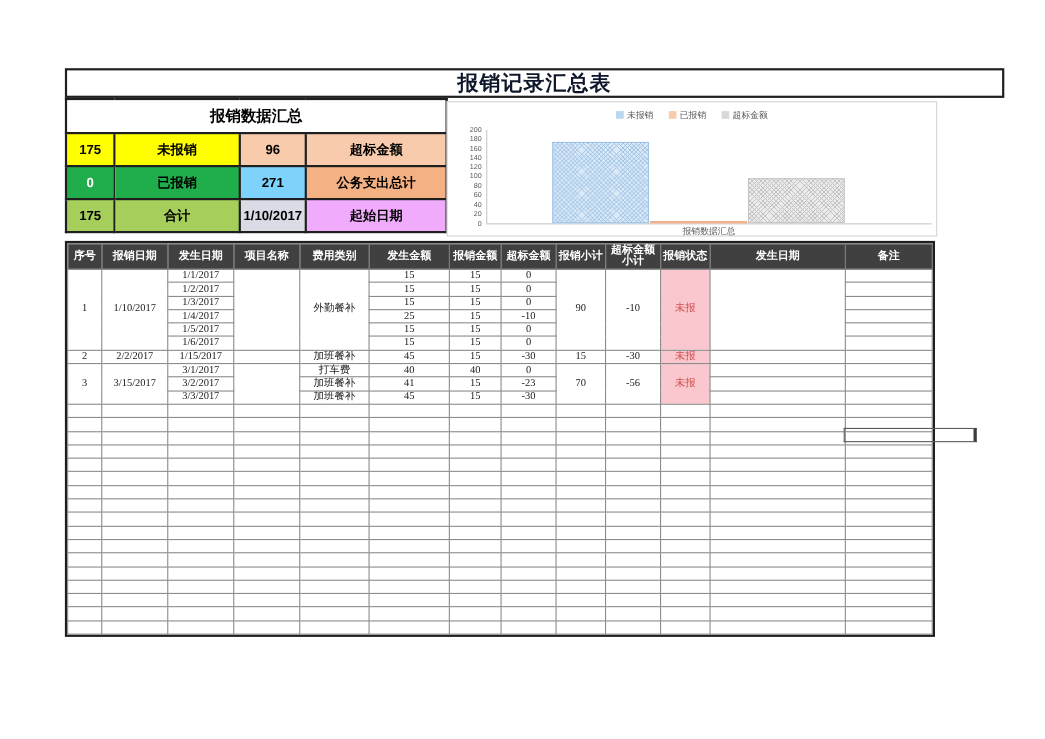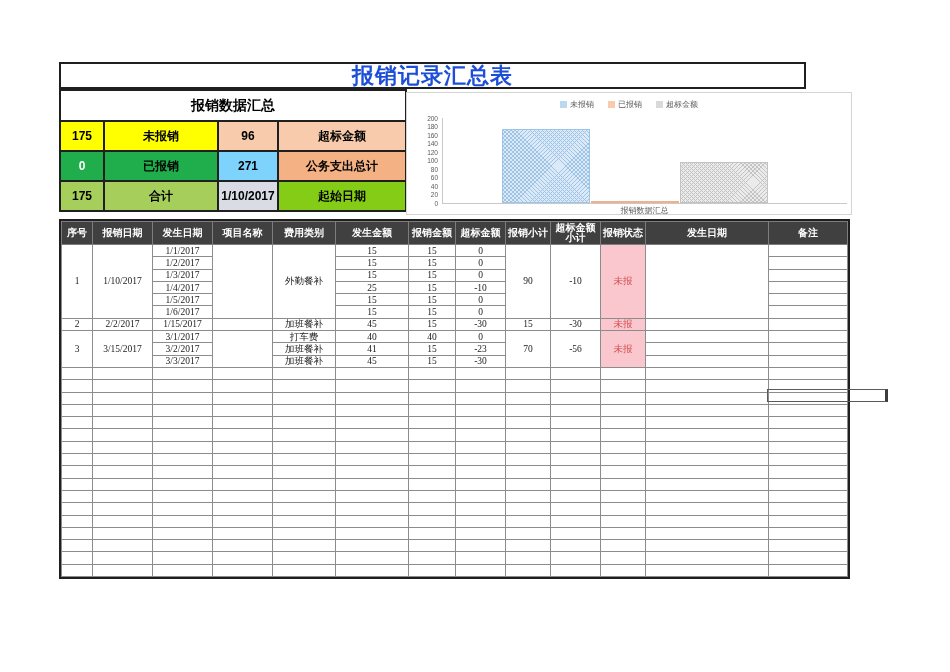--- a/index.html
+++ b/index.html
@@ -1,23 +1,23 @@
 <!DOCTYPE html>
 <html><head>
 <meta charset="utf-8">
 <style>
   html,body{margin:0;padding:0;}
   body{width:950px;height:672px;background:#ffffff;position:relative;overflow:hidden;
        font-family:"Liberation Sans",sans-serif;}
   .abs{position:absolute;}
 
   
-  #title-cell{left:59px;top:62px;width:747px;height:27px;border:2px solid #1f1f1f;
+  #title-cell{left:59px;top:62px;width:854px;height:27px;border:2px solid #1f1f1f;
     box-sizing:border-box;display:flex;align-items:center;justify-content:center;
-    font-weight:bold;font-size:22px;color:#1d4ed8;letter-spacing:1px;}
+    font-weight:bold;font-size:19px;color:#0f172a;letter-spacing:1px;}
 
   
   #summary{left:59px;top:89px;}
   #summary table{border-collapse:collapse;table-layout:fixed;}
   #summary td{border:2px solid #1f1f1f;text-align:center;vertical-align:middle;
     font-weight:bold;box-sizing:border-box;padding:0;overflow:hidden;white-space:nowrap;}
   #summary .sum-header{font-size:14px;height:31px;background:#fff;}
   #summary .sum-row td{height:30px;font-size:12px;}
 
   
@@ -75,21 +75,21 @@
         <tr class="sum-row">
           <td style="background: rgb(31, 174, 75); color: rgb(255, 255, 255);">0</td>
           <td style="background: rgb(31, 174, 75); color: rgb(0, 0, 0);">已报销</td>
           <td style="background: #7dd3fc; color: rgb(0, 0, 0);">271</td>
           <td style="background: rgb(244, 177, 131); color: rgb(0, 0, 0);">公务支出总计</td>
         </tr>
         <tr class="sum-row">
           <td style="background: rgb(166, 206, 90); color: rgb(0, 0, 0);">175</td>
           <td style="background: rgb(166, 206, 90); color: rgb(0, 0, 0); text-align: center;">合计</td>
           <td style="background: rgb(217, 220, 228); color: rgb(0, 0, 0);">1/10/2017</td>
-          <td style="background: #84cc16; color: rgb(0, 0, 0); margin-top: 48px;">起始日期</td>
+          <td style="background: #f0abfc; color: rgb(0, 0, 0); margin-top: 48px;">起始日期</td>
         </tr>
       </tbody>
   </table>
 </div>
 
 <div id="chart" class="abs">
   <div class="legend" id="chart-legend">
       <span><span class="sq" style="background: rgb(189, 215, 238);"></span>未报销</span>
       <span><span class="sq" style="background: rgb(248, 203, 173);"></span>已报销</span>
       <span><span class="sq" style="background: rgb(217, 217, 217);"></span>超标金额</span>

